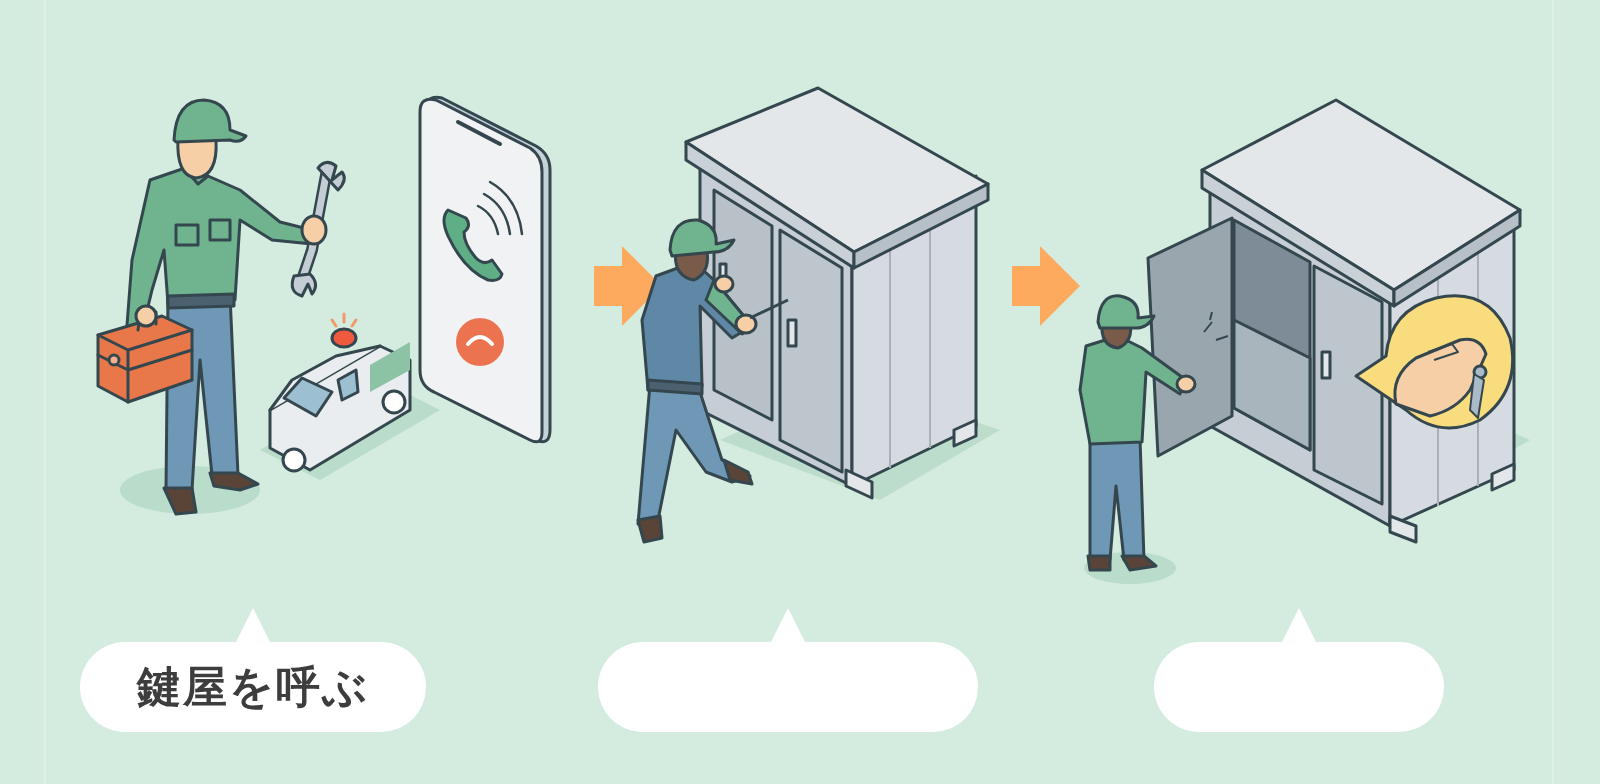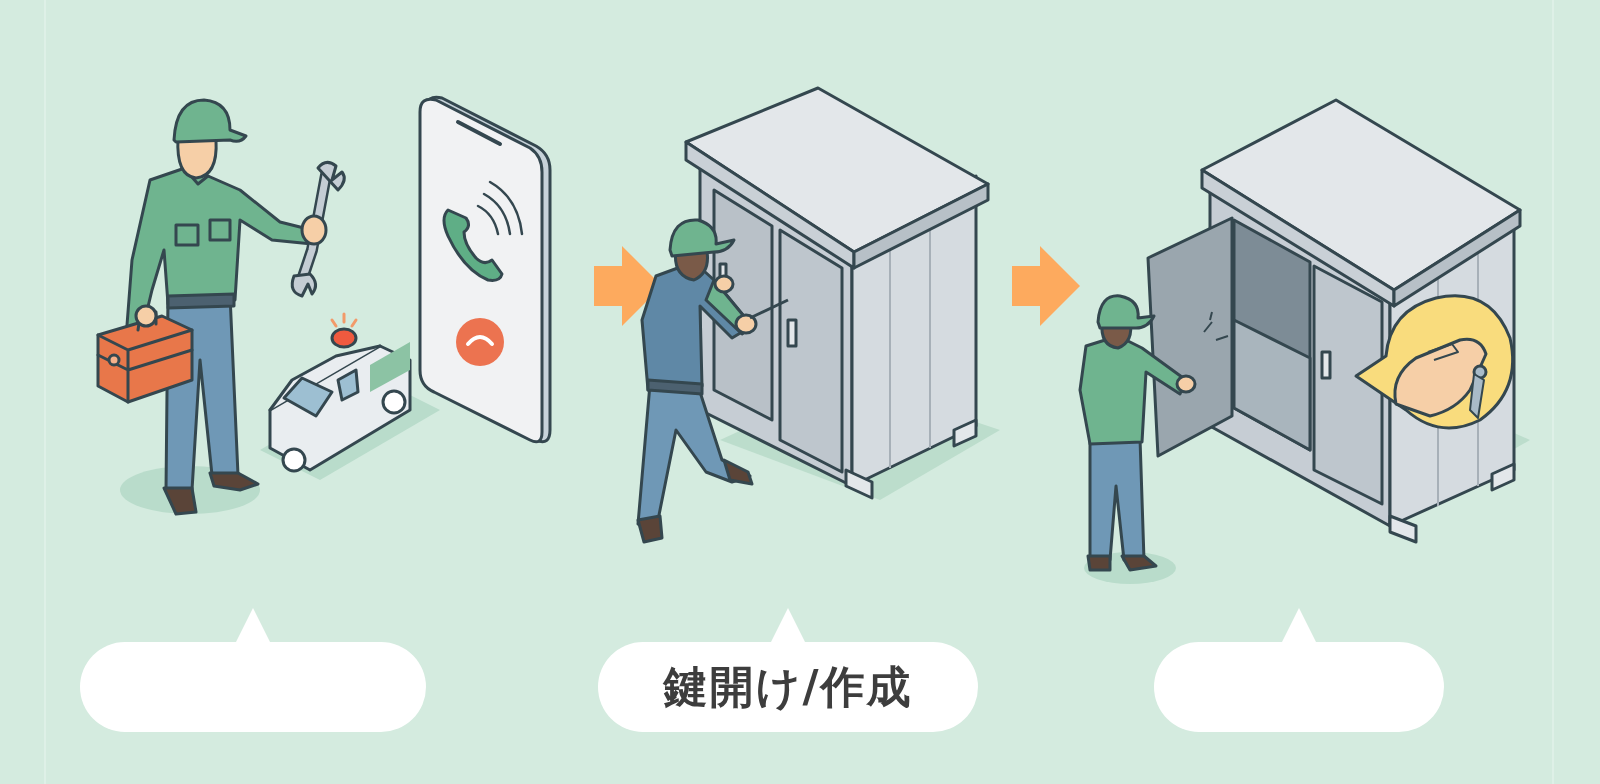--- a/index.html
+++ b/index.html
@@ -174,21 +174,21 @@
         <path d="M26 256 L58 246 L82 258 L126 290 L120 304 L86 282 L82 352 L30 354 L20 300 Z" fill="#6fb48f"></path>
         <ellipse cx="126" cy="294" rx="9" ry="8" fill="#f6cfa7"></ellipse>
         <path d="M42 232 Q40 256 58 258 Q74 252 70 230 Z" fill="#7a5a48"></path>
         <path d="M38 232 Q40 204 60 206 Q80 210 78 228 L94 226 Q88 238 76 238 L40 238 Z" fill="#6fb48f"></path>
       </g>
     </g>
   </svg>
 
   <div class="label-bubble" style="left:80px;top:642px;width:346px;">
     <div class="tail"></div>
+    <span class="label-text">鍵屋を呼ぶ</span>
   </div>
   <div class="label-bubble" style="left:598px;top:642px;width:380px;">
     <div class="tail"></div>
-    <span class="label-text">鍵開け/作成</span>
   </div>
   <div class="label-bubble" style="left:1154px;top:642px;width:290px;">
     <div class="tail"></div>
   </div>
 </div>
 
 </body></html>

